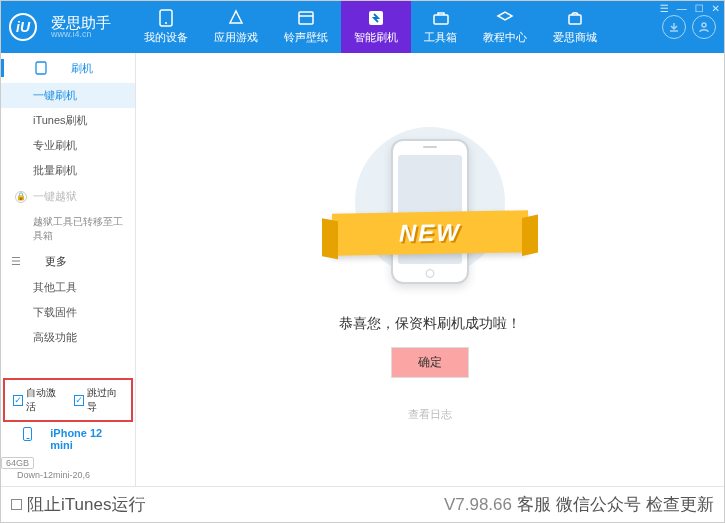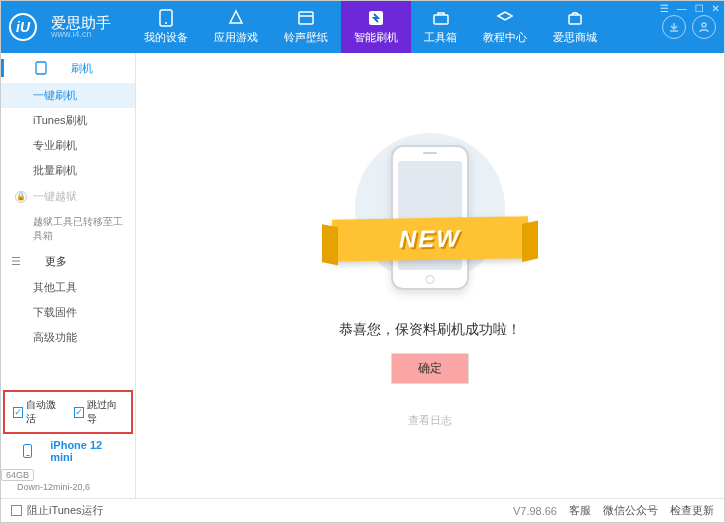--- a/index.html
+++ b/index.html
@@ -27,45 +27,45 @@
 .sb-blue-bar{width:3px;height:18px;background:#1b8fe6;margin-left:-10px;margin-right:7px}
 .sb-item{padding:5px 10px 5px 32px;color:#555;cursor:pointer;font-size:11px}
 .sb-item.active{background:#e6f2fc;color:#1b8fe6}
 .sb-item.small{font-size:10px;color:#888}
 .sb-lock{display:flex;align-items:center;padding:6px 10px 6px 14px;gap:6px;color:#bbb}
 .sb-lock-icon{width:12px;height:12px;border:1.5px solid #ccc;border-radius:50%;font-size:8px;text-align:center;line-height:9px}
 .sb-spacer{flex:1}
 .red-box{border:2px solid #d44;margin:0 2px;padding:6px 8px;display:flex;gap:12px;align-items:center}
 .cb-wrap{display:flex;align-items:center;gap:3px;color:#333;font-size:10px}
 .cb{width:11px;height:11px;border:1px solid #1b8fe6;display:flex;align-items:center;justify-content:center;color:#1b8fe6;font-size:9px}
-.device-row{padding:5px 22px;display:flex;align-items:center;gap:18px}
+.device-row{padding:5px 22px;display:flex;gap:18px}
 .dev-icon{width:11px;height:14px;border:1.5px solid #1b8fe6;border-radius:2px;position:relative}
 .dev-icon:after{content:"";position:absolute;bottom:1px;left:50%;transform:translateX(-50%);width:3px;height:1px;background:#1b8fe6}
 .dev-name{color:#1b8fe6;font-size:11px;font-weight:bold}
 .dev-storage{display:inline-block;border:1px solid #ccc;border-radius:2px;padding:0 4px;font-size:9px;color:#888;margin-left:0}
 .dev-sub{font-size:9px;color:#888;padding:1px 10px 6px 16px}
 .main{flex:1;display:flex;flex-direction:column;align-items:center;justify-content:center;position:relative}
 .illus{width:180px;height:170px;position:relative;margin-top:10px}
 .il-circle{width:150px;height:150px;background:#e9f0f6;border-radius:50%;position:absolute;left:15px;top:0}
 .il-phone{width:78px;height:145px;background:#fff;border:2px solid #d0d5da;border-radius:12px;position:absolute;left:51px;top:12px;box-shadow:0 4px 10px rgba(0,0,0,0.12)}
 .il-screen{position:absolute;inset:14px 5px 18px 5px;background:#e1e8ef;border-radius:3px}
 .il-speaker{position:absolute;top:5px;left:50%;transform:translateX(-50%);width:14px;height:2px;background:#cbd2d8;border-radius:1px}
 .il-home{position:absolute;bottom:4px;left:50%;transform:translateX(-50%);width:9px;height:9px;border:1.5px solid #cbd2d8;border-radius:50%}
 .il-banner{position:absolute;left:-8px;top:85px;width:196px;height:42px;background:#ffc233;transform:skewY(-1deg);display:flex;align-items:center;justify-content:center;box-shadow:0 3px 6px rgba(0,0,0,0.18)}
 .il-banner:before,.il-banner:after{content:"";position:absolute;top:6px;width:16px;height:38px;background:#e6a200;z-index:-1}
 .il-banner:before{left:-10px;transform:skewY(12deg)}
 .il-banner:after{right:-10px;transform:skewY(-12deg)}
 .il-new{color:#fff;font-size:24px;font-weight:900;font-style:italic;letter-spacing:2px;text-shadow:2px 2px 0 #d68a00}
 .success-text{font-size:14px;color:#333;margin-top:18px}
 .ok-btn{margin-top:14px;padding:6px 26px;border:1px solid #ddd;background:#fca5a5;font-size:12px;color:#333;cursor:pointer}
 .view-log{margin-top:29px;font-size:11px;color:#bbb;cursor:pointer}
-.footer{height:24px;border-top:1px solid #e5e5e5;display:flex;align-items:center;padding:0 10px;font-size:11px;color:#555}
+.footer{height:36px;border-top:1px solid #e5e5e5;display:flex;align-items:center;padding:0 10px;font-size:17px;color:#555}
 .ft-cb{width:11px;height:11px;border:1px solid #888;margin-right:5px}
 .ft-spacer{flex:1}
-.ft-item{margin-left:12px;color:#555;cursor:pointer}
+.ft-item{margin-left:5px;color:#555;cursor:pointer}
 .ft-ver{margin-left:14px;color:#888}
 svg{display:block}
 </style>
 </head>
 <body>
 
 <div class="window">
   <div class="titlebar">
     <div class="win-controls">
       <span class="win-ctrl">☰</span>

